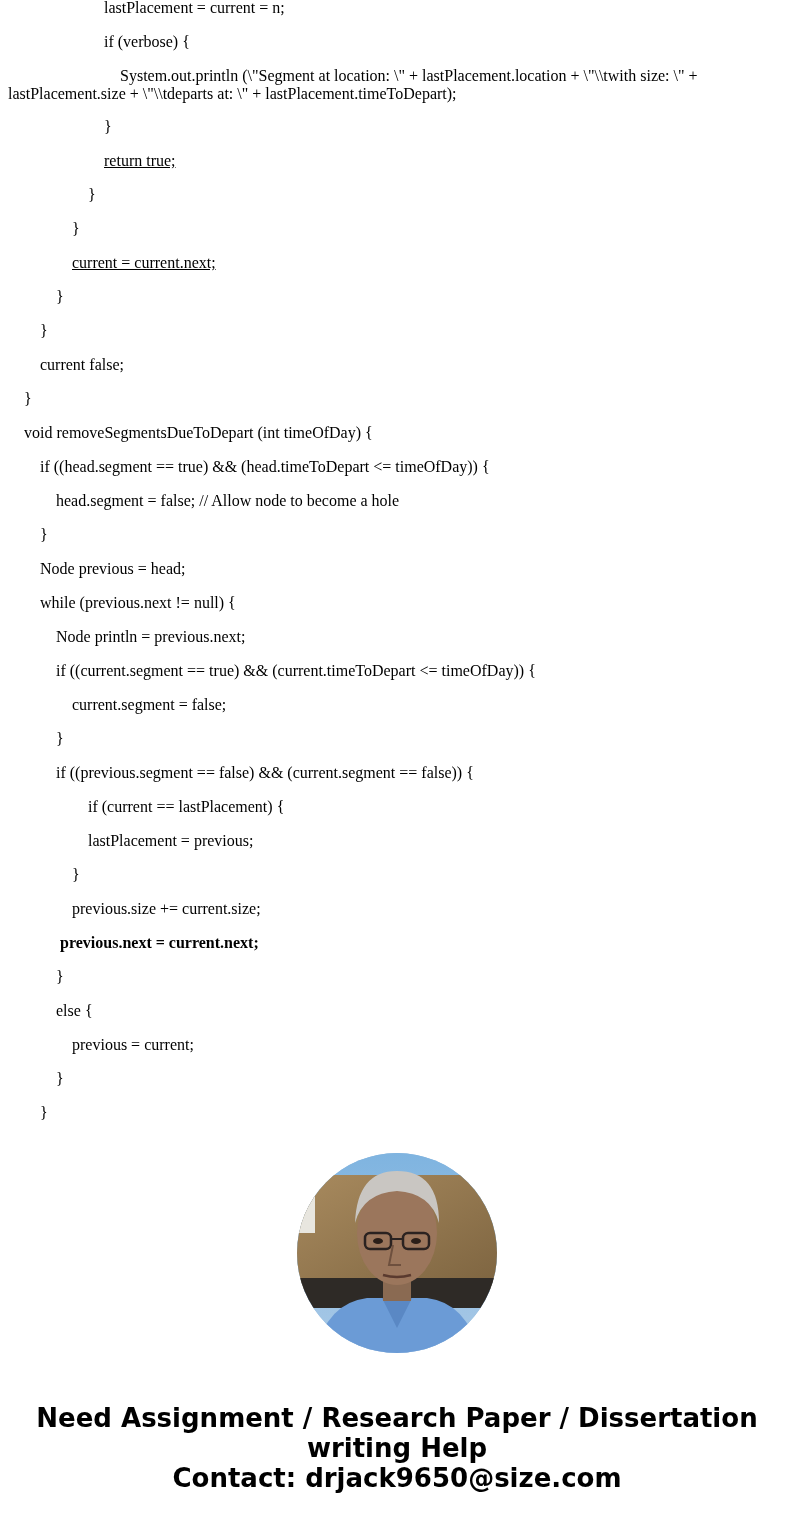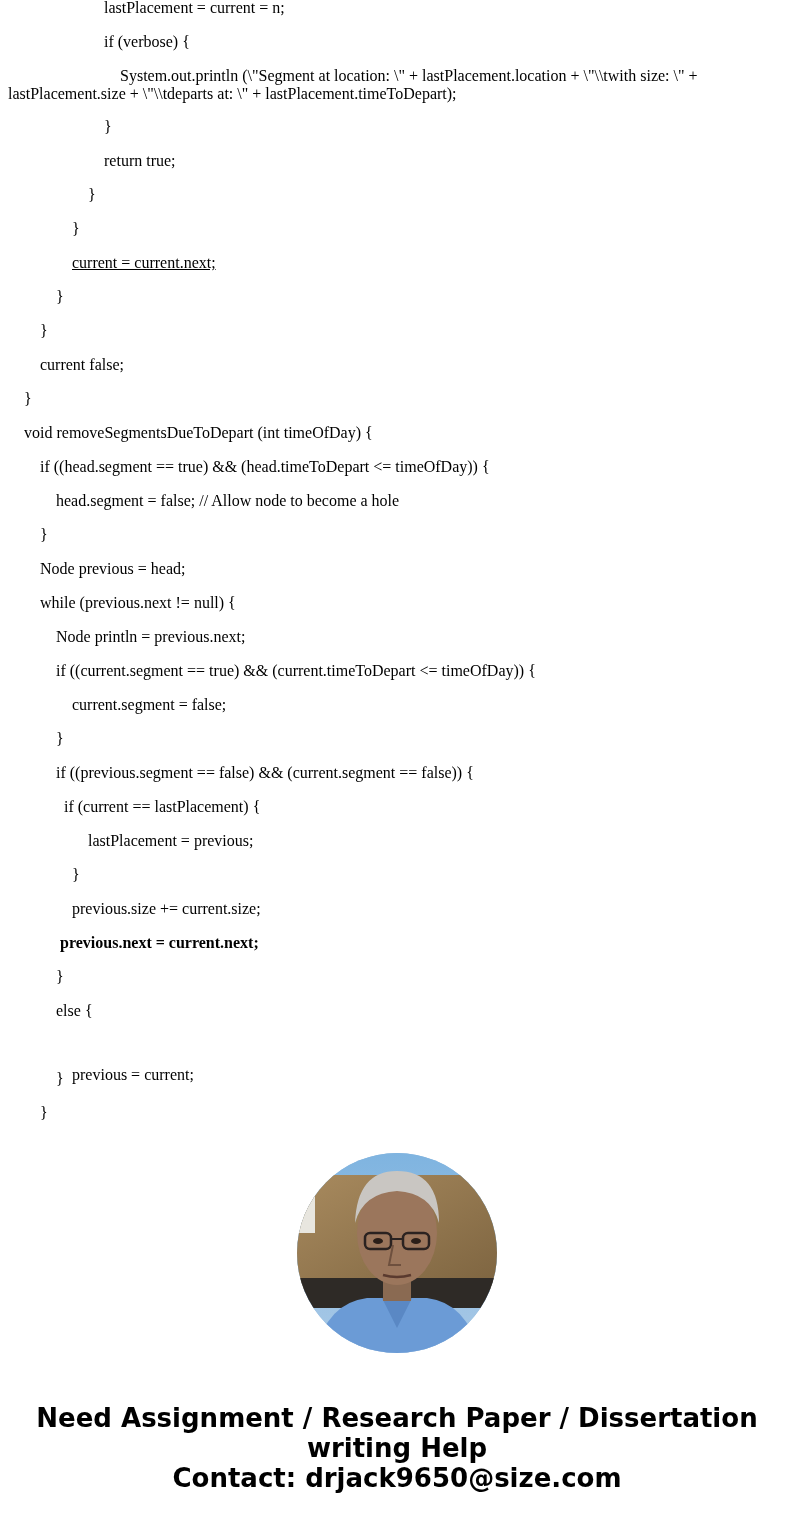--- a/index.html
+++ b/index.html
@@ -11,47 +11,47 @@
   </style>
 </head>
 <body>
 
 <div class="code-area">
   <div class="line" style="left:104px; top:-1px;">lastPlacement = current = n;</div>
   <div class="line" style="left:104px; top:33px;">if (verbose) {</div>
   <div class="line" style="left:120px; top:67px;">System.out.println (\"Segment at location: \" + lastPlacement.location + \"\\twith size: \" +</div>
   <div class="line" style="left:8px; top:85px;">lastPlacement.size + \"\\tdeparts at: \" + lastPlacement.timeToDepart);</div>
   <div class="line" style="left:104px; top:118px;">}</div>
-  <div class="line" style="left:104px; top:152px;">return true;</div>
+  <div class="line" style="left:104px; top:152px;text-decoration:underline;">return true;</div>
   <div class="line" style="left:88px; top:186px;">}</div>
   <div class="line" style="left:72px; top:220px;">}</div>
   <div class="line" style="left:72px; top:254px;text-decoration:underline;">current = current.next;</div>
   <div class="line" style="left:56px; top:288px;">}</div>
   <div class="line" style="left:40px; top:322px;">}</div>
   <div class="line" style="left:40px; top:356px;">current false;</div>
   <div class="line" style="left:24px; top:390px;">}</div>
   <div class="line" style="left:24px; top:424px;">void removeSegmentsDueToDepart (int timeOfDay) {</div>
   <div class="line" style="left:40px; top:458px;">if ((head.segment == true) &amp;&amp; (head.timeToDepart &lt;= timeOfDay)) {</div>
   <div class="line" style="left:56px; top:492px;">head.segment = false; // Allow node to become a hole</div>
   <div class="line" style="left:40px; top:526px;">}</div>
   <div class="line" style="left:40px; top:560px;">Node previous = head;</div>
   <div class="line" style="left:40px; top:594px;">while (previous.next != null) {</div>
   <div class="line" style="left:56px; top:628px;">Node println = previous.next;</div>
   <div class="line" style="left:56px; top:662px;">if ((current.segment == true) &amp;&amp; (current.timeToDepart &lt;= timeOfDay)) {</div>
   <div class="line" style="left:72px; top:696px;">current.segment = false;</div>
   <div class="line" style="left:56px; top:730px;">}</div>
   <div class="line" style="left:56px; top:764px;">if ((previous.segment == false) &amp;&amp; (current.segment == false)) {</div>
-  <div class="line" style="left:64px; top:798px;">if (current == lastPlacement) {</div>
+  <div class="line" style="left:88px; top:798px;">if (current == lastPlacement) {</div>
   <div class="line" style="left:88px; top:832px;">lastPlacement = previous;</div>
   <div class="line" style="left:72px; top:866px;">}</div>
   <div class="line" style="left:72px; top:900px;">previous.size += current.size;</div>
   <div class="line" style="left:60px; top:934px;font-weight:bold;">previous.next = current.next;</div>
   <div class="line" style="left:56px; top:968px;">}</div>
   <div class="line" style="left:56px; top:1002px;">else {</div>
-  <div class="line" style="left:72px; top:1036px;margin-top:30px;">previous = current;</div>
+  <div class="line" style="left:72px; top:1036px;">previous = current;</div>
   <div class="line" style="left:56px; top:1070px;">}</div>
   <div class="line" style="left:40px; top:1104px;">}</div>
 </div>
 
 <div class="avatar" title="Circular portrait photo of a man with grey hair and glasses wearing a blue shirt">
   <svg width="200" height="200" viewBox="0 0 200 200">
     <defs>
       <linearGradient id="sky" x1="0" y1="0" x2="0" y2="1">
         <stop offset="0" stop-color="#7fb4e0"></stop>
         <stop offset="1" stop-color="#a9c9e6"></stop>

